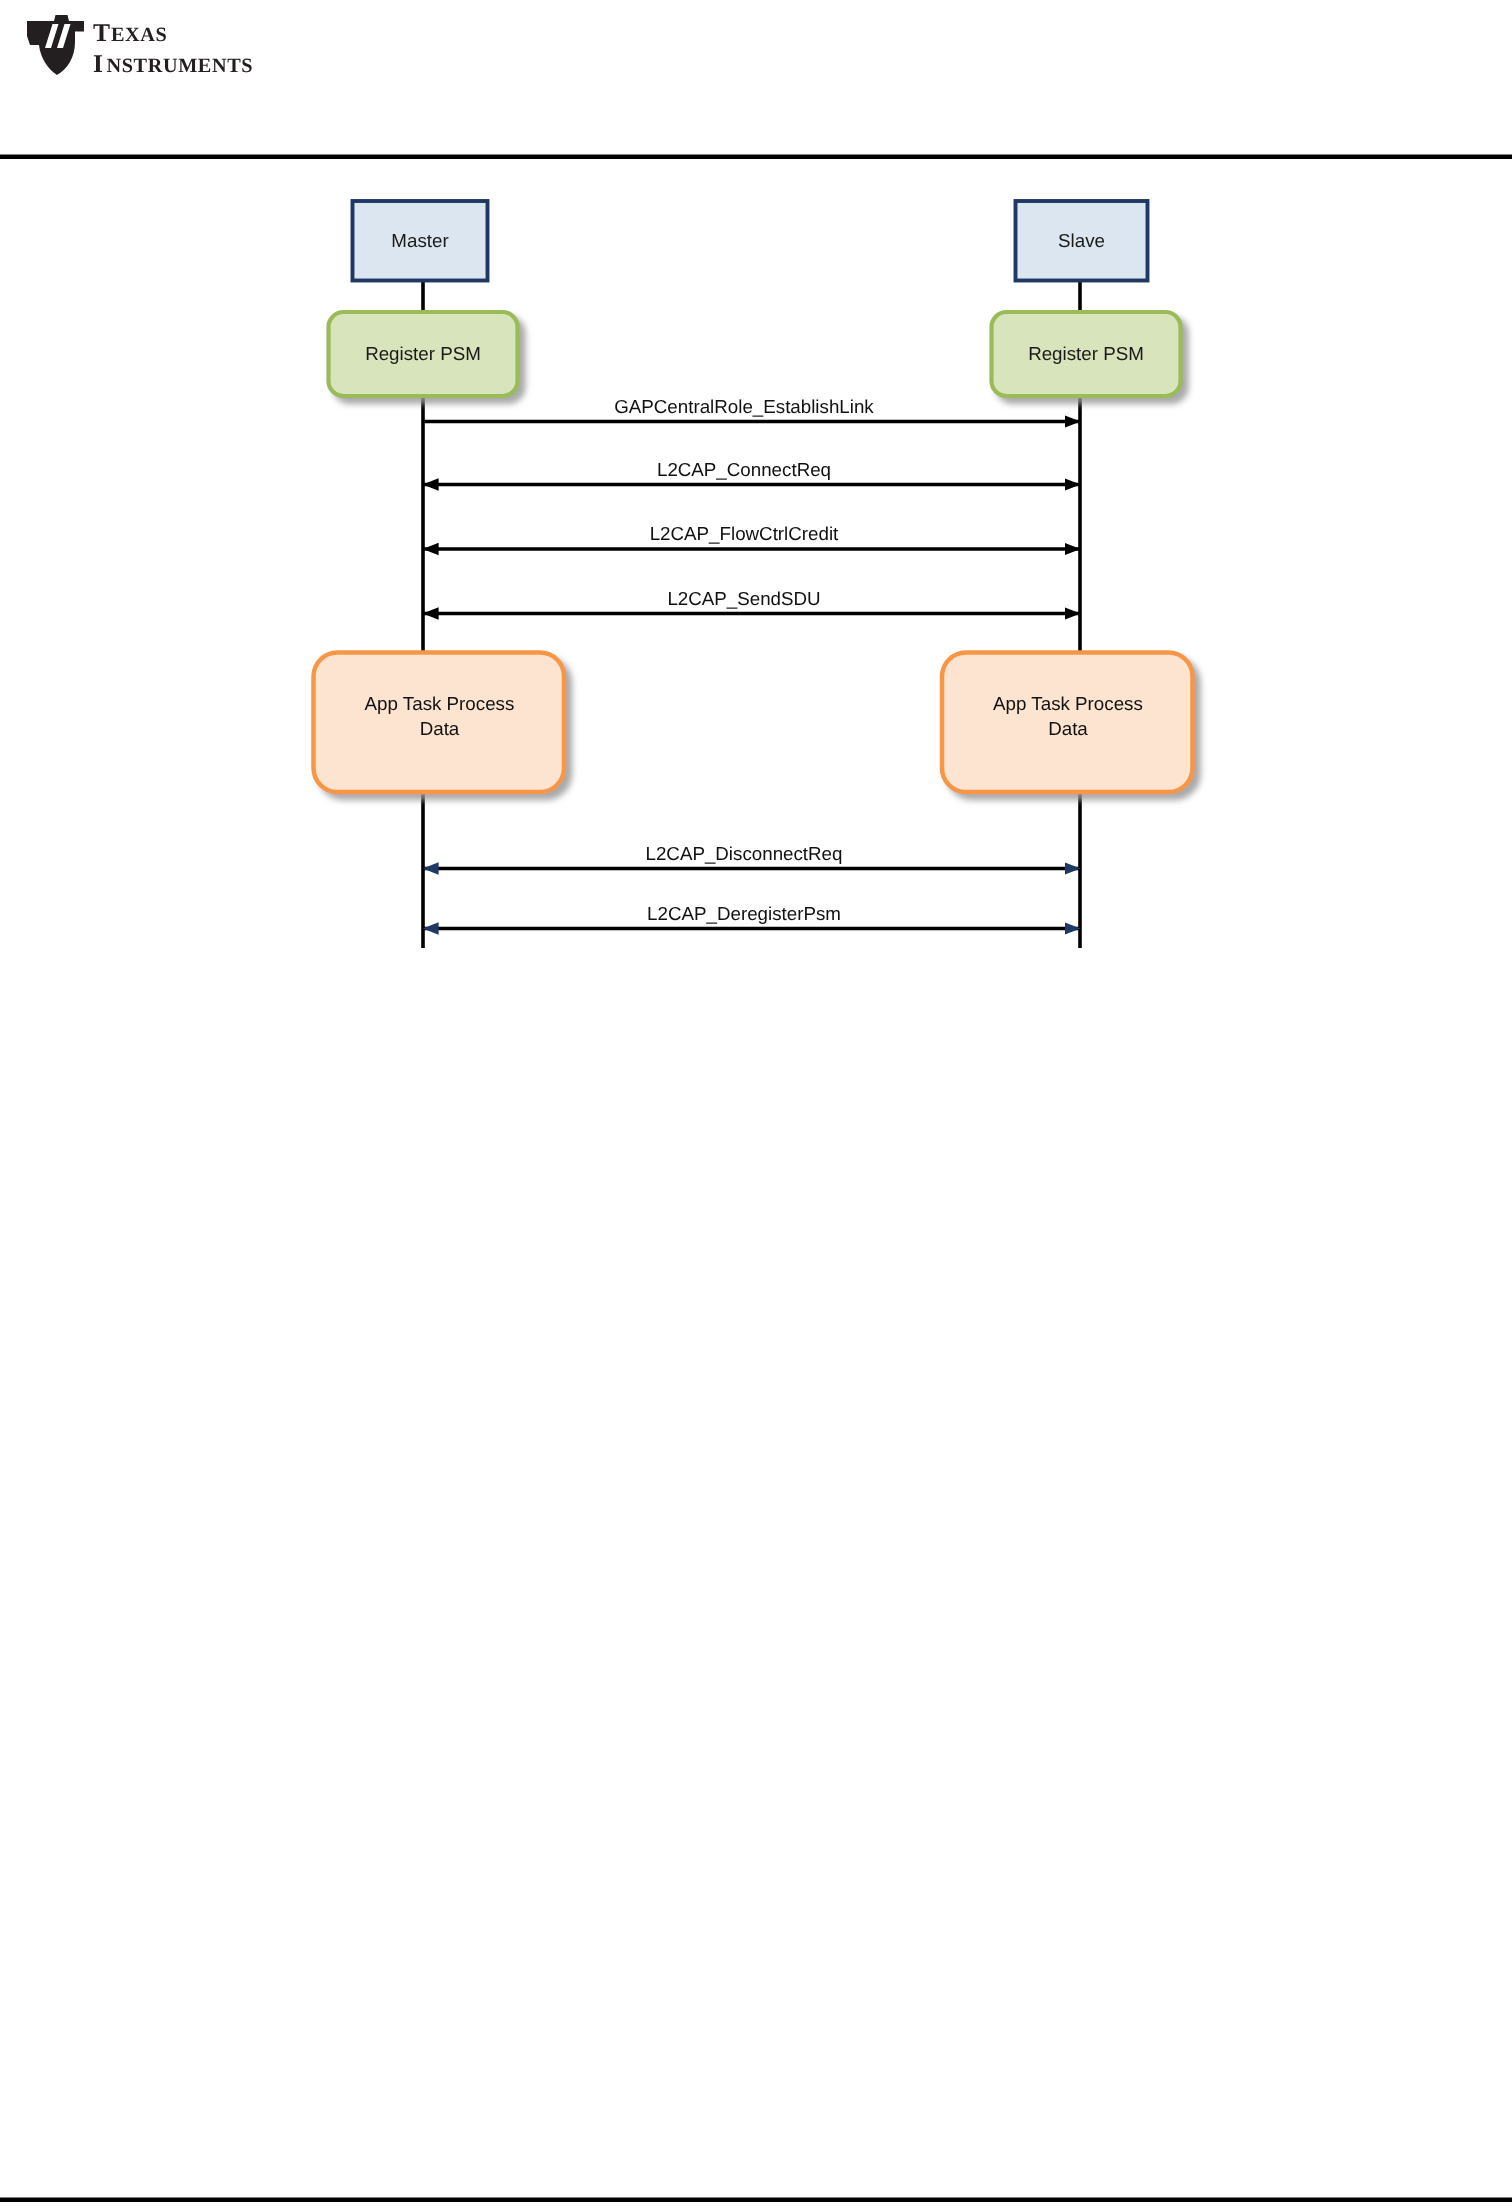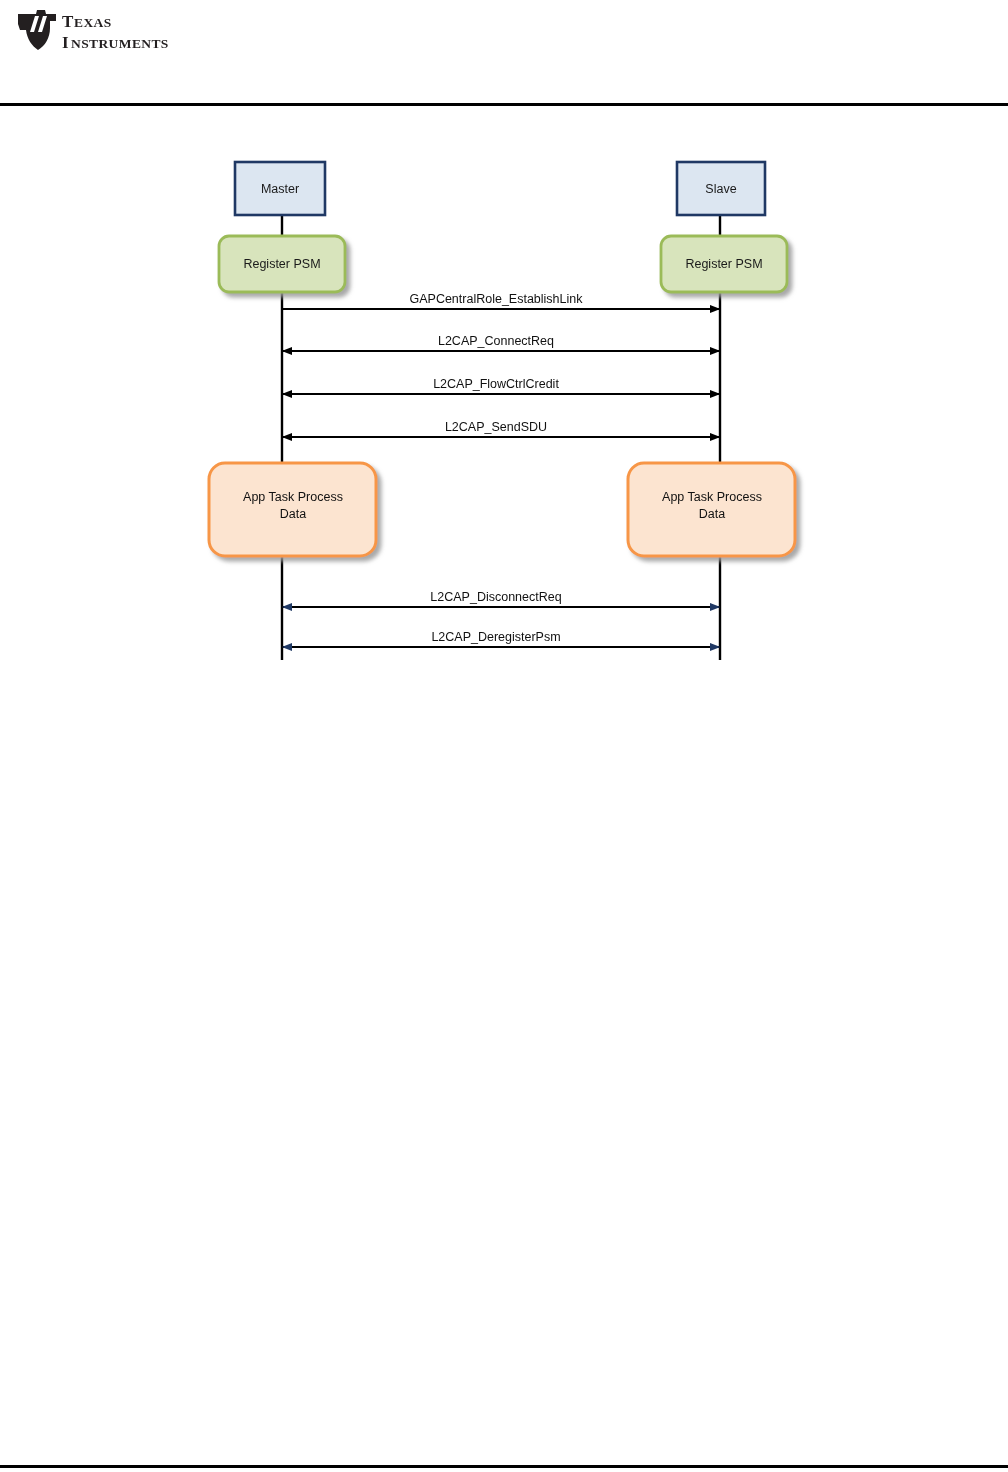--- a/index.html
+++ b/index.html
@@ -39,21 +39,21 @@
   #footer-rule {
     position: absolute;
     left: 0; top: 1465px;
     width: 1008px; height: 3px;
     background: #000000;
   }
 
   
   #sequence-diagram {
     position: absolute;
-    left: 0; top: 120px;
+    left: 0; top: 92px;
     width: 928px; height: 580px; padding-left: 44px;
   }
   #diagram-svg {
     position: absolute;
     left: 0; top: 0;
     width: 1008px; height: 580px;
   }
 
   
   .node-label {

